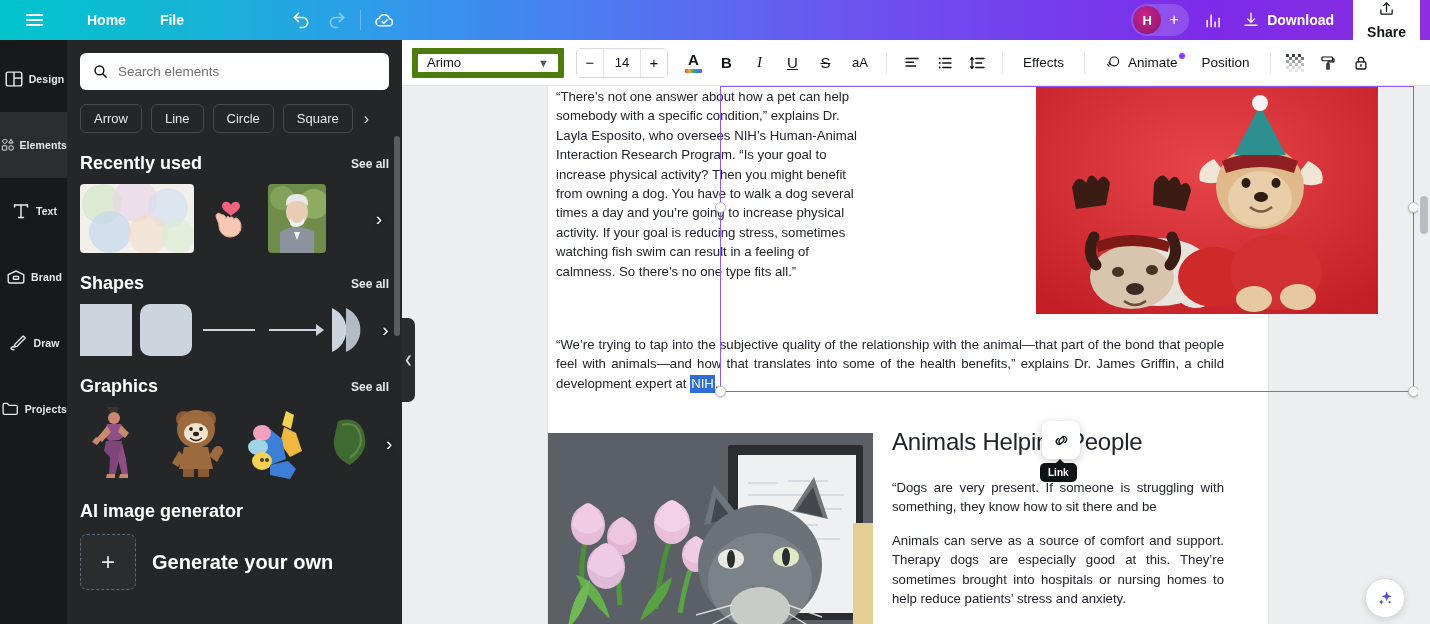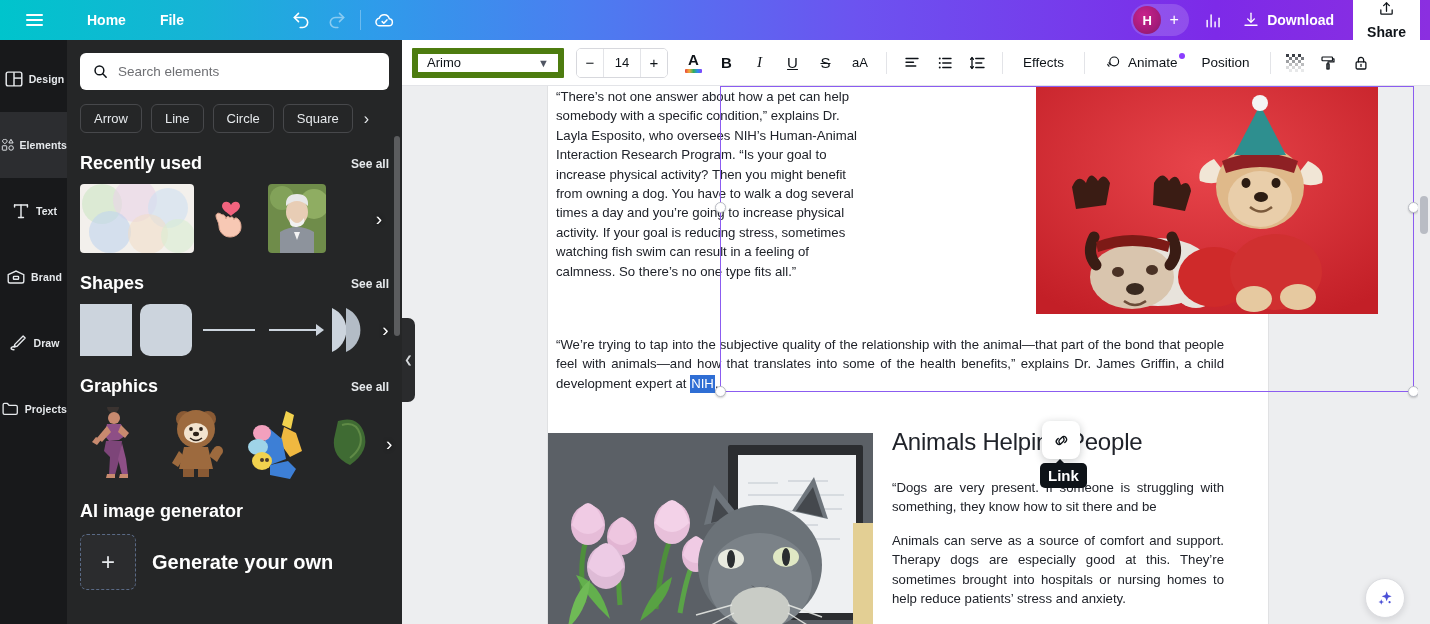--- a/index.html
+++ b/index.html
@@ -228,21 +228,21 @@
   }
 
   
   .link-btn {
     position: absolute; left: 494px; top: 335px; width: 38px; height: 38px;
     background: #fff; border-radius: 8px; box-shadow: 0 2px 8px rgba(14,19,24,.24);
     display: flex; align-items: center; justify-content: center; cursor: pointer; z-index: 25;
   }
   .link-tip {
     position: absolute; left: 492px; top: 377px; background: #0e1318; color: #fff;
-    font-size: 15px; font-weight: bold; padding: 4px 8px; border-radius: 5px; z-index: 25;
+    font-size: 10px; font-weight: bold; padding: 4px 8px; border-radius: 5px; z-index: 25;
   }
   .link-tip::before {
     content: ""; position: absolute; top: -4px; left: 15px;
     border-left: 5px solid transparent; border-right: 5px solid transparent;
     border-bottom: 5px solid #0e1318;
   }
 
   
   .v-scroll-track {
     position: absolute; right: 0; top: 86px; width: 12px; height: 538px;

